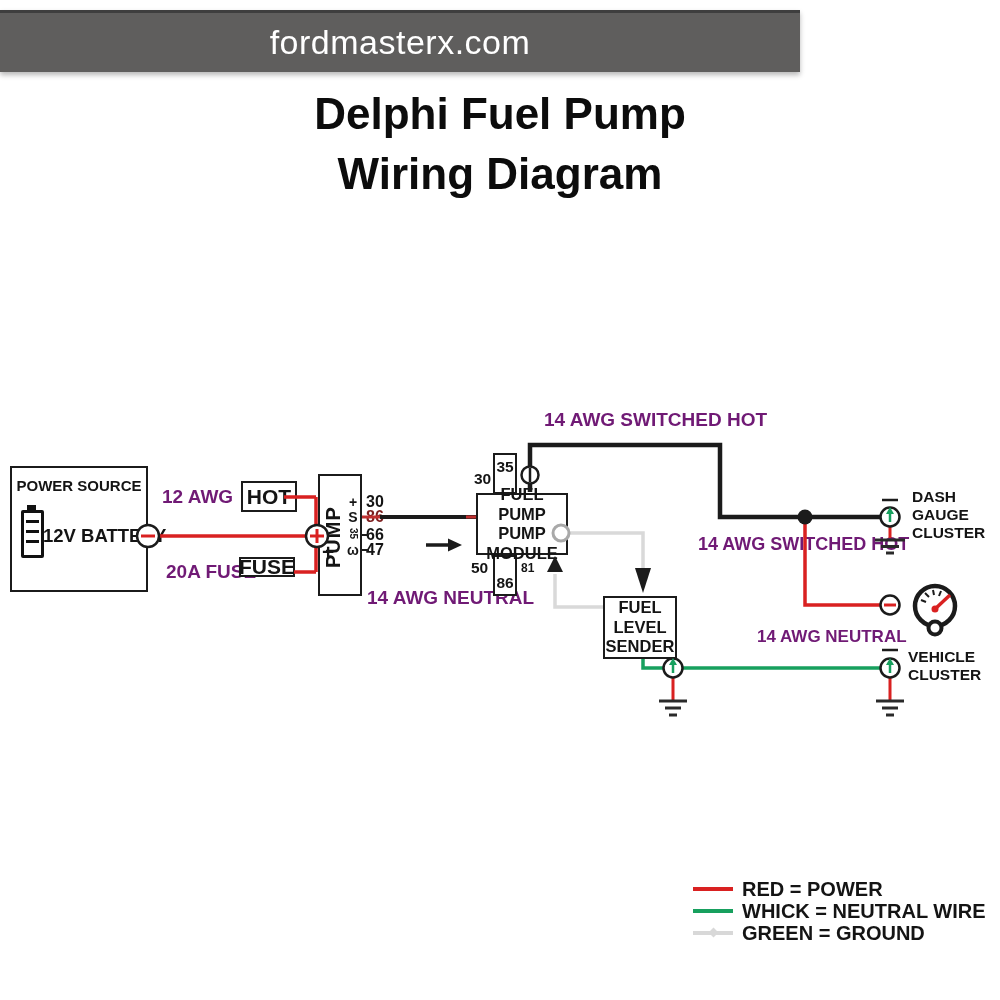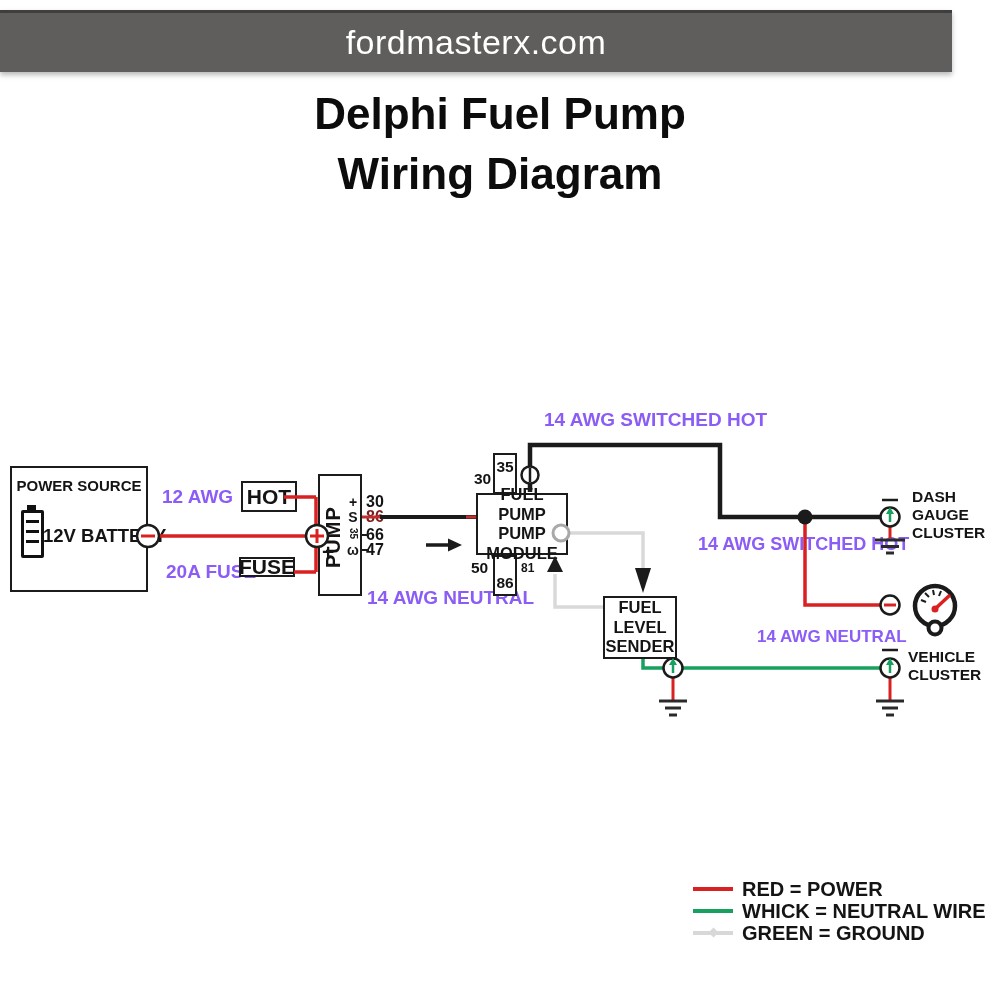--- a/index.html
+++ b/index.html
@@ -1,28 +1,28 @@
 <!DOCTYPE html>
 <html><head>
 <meta charset="utf-8">
 <style>
   html,body{margin:0;padding:0;background:#fff;}
   #stage{position:relative;width:1000px;height:1000px;background:#fff;overflow:hidden;
          font-family:"Liberation Sans",sans-serif;color:#141414;}
   
-  .banner{position:absolute;left:0;top:10px;width:952px;height:59px;background:#5f5e5d;
+  .banner{position:absolute;left:0;top:10px;width:800px;height:59px;background:#5f5e5d;
           border-top:3px solid #3e3e3e;box-shadow:0 3px 5px rgba(0,0,0,.28);
           display:flex;align-items:center;justify-content:center;}
   .banner span{color:#fff;font-size:34px;font-weight:400;letter-spacing:.5px;}
   
   .title{position:absolute;left:0;top:84px;width:1000px;text-align:center;
          font-weight:700;color:#0c0c0c;line-height:60px;font-size:44px;}
   
   .box{position:absolute;box-sizing:border-box;border:2.5px solid #1b1b1b;background:#fff;font-weight:700;}
-  .lbl{position:absolute;font-weight:700;color:#8b5cf6;white-space:nowrap;}
+  .lbl{position:absolute;font-weight:700;color:#701a75;white-space:nowrap;}
   
   .ps-title{position:absolute;left:0;top:9px;width:100%;text-align:center;font-size:15px;}
   .batt{position:absolute;left:9px;top:42px;width:17px;height:42px;border:3px solid #111;border-radius:2px;}
   .batt .cap{position:absolute;left:3px;top:-8px;width:9px;height:5px;background:#111;}
   .batt i{position:absolute;left:2px;right:2px;height:3px;background:#111;}
   .batt i.l1{top:7px}.batt i.l2{top:17px}.batt i.l3{top:27px}
   .ps-batt-label{position:absolute;left:31px;top:57px;font-size:18.5px;white-space:nowrap;}
   
   .smallbox{display:flex;align-items:center;justify-content:center;font-size:21px;border-width:2px;}
   

